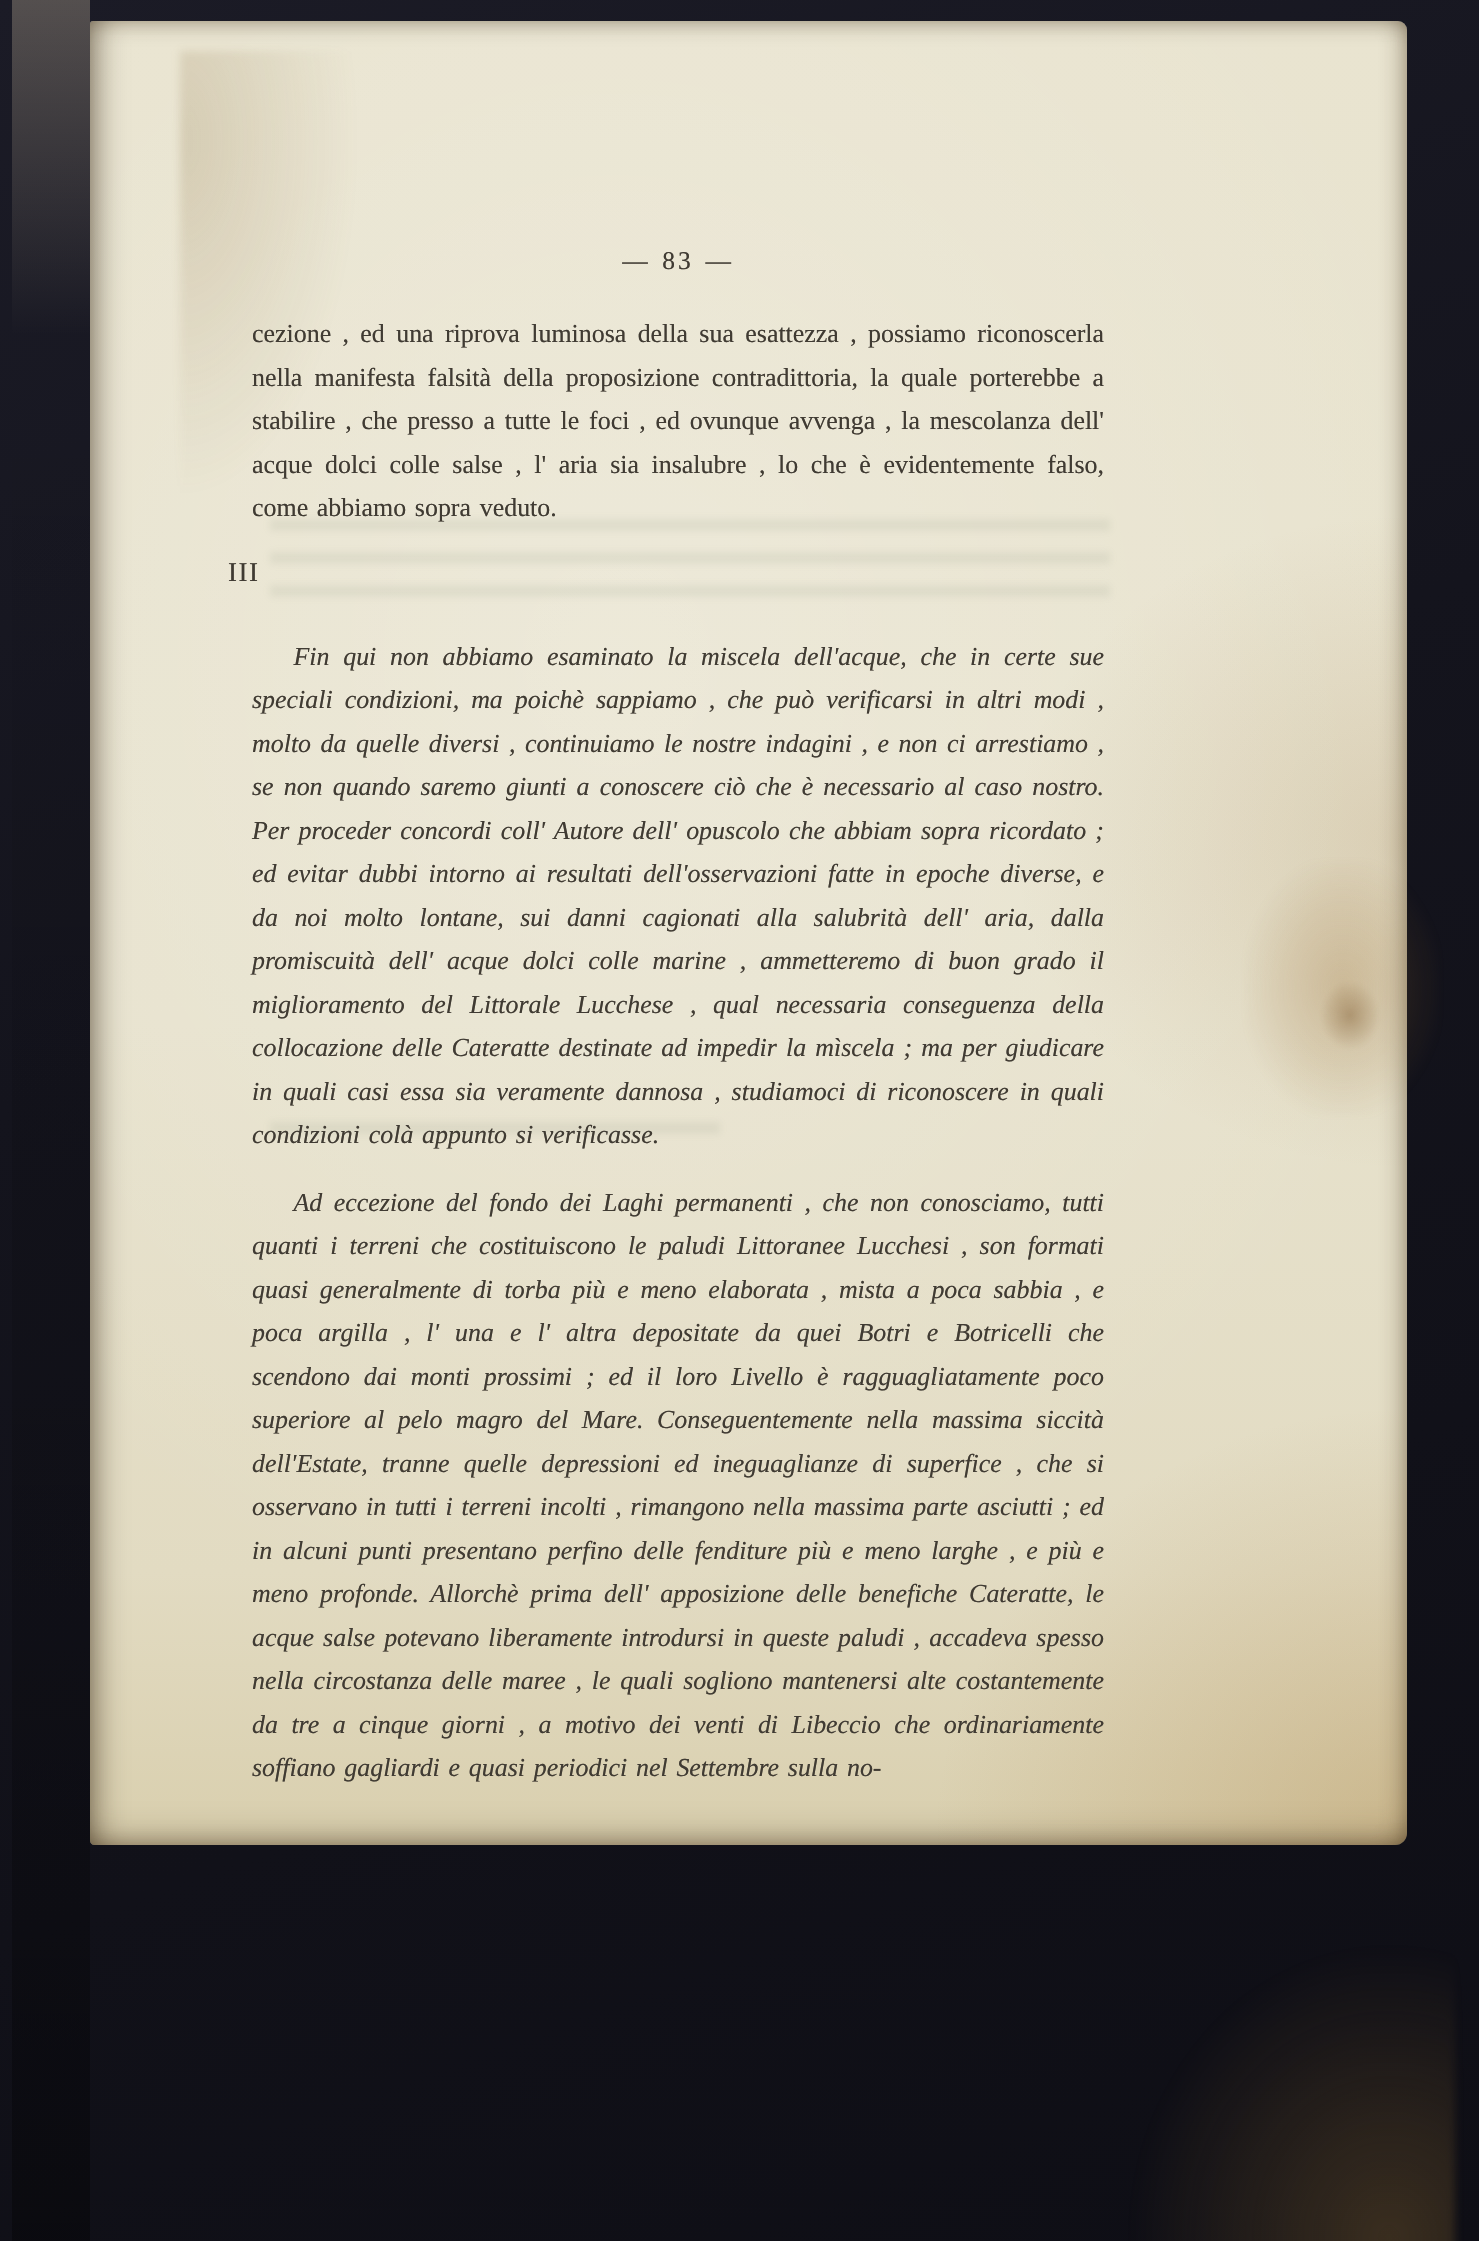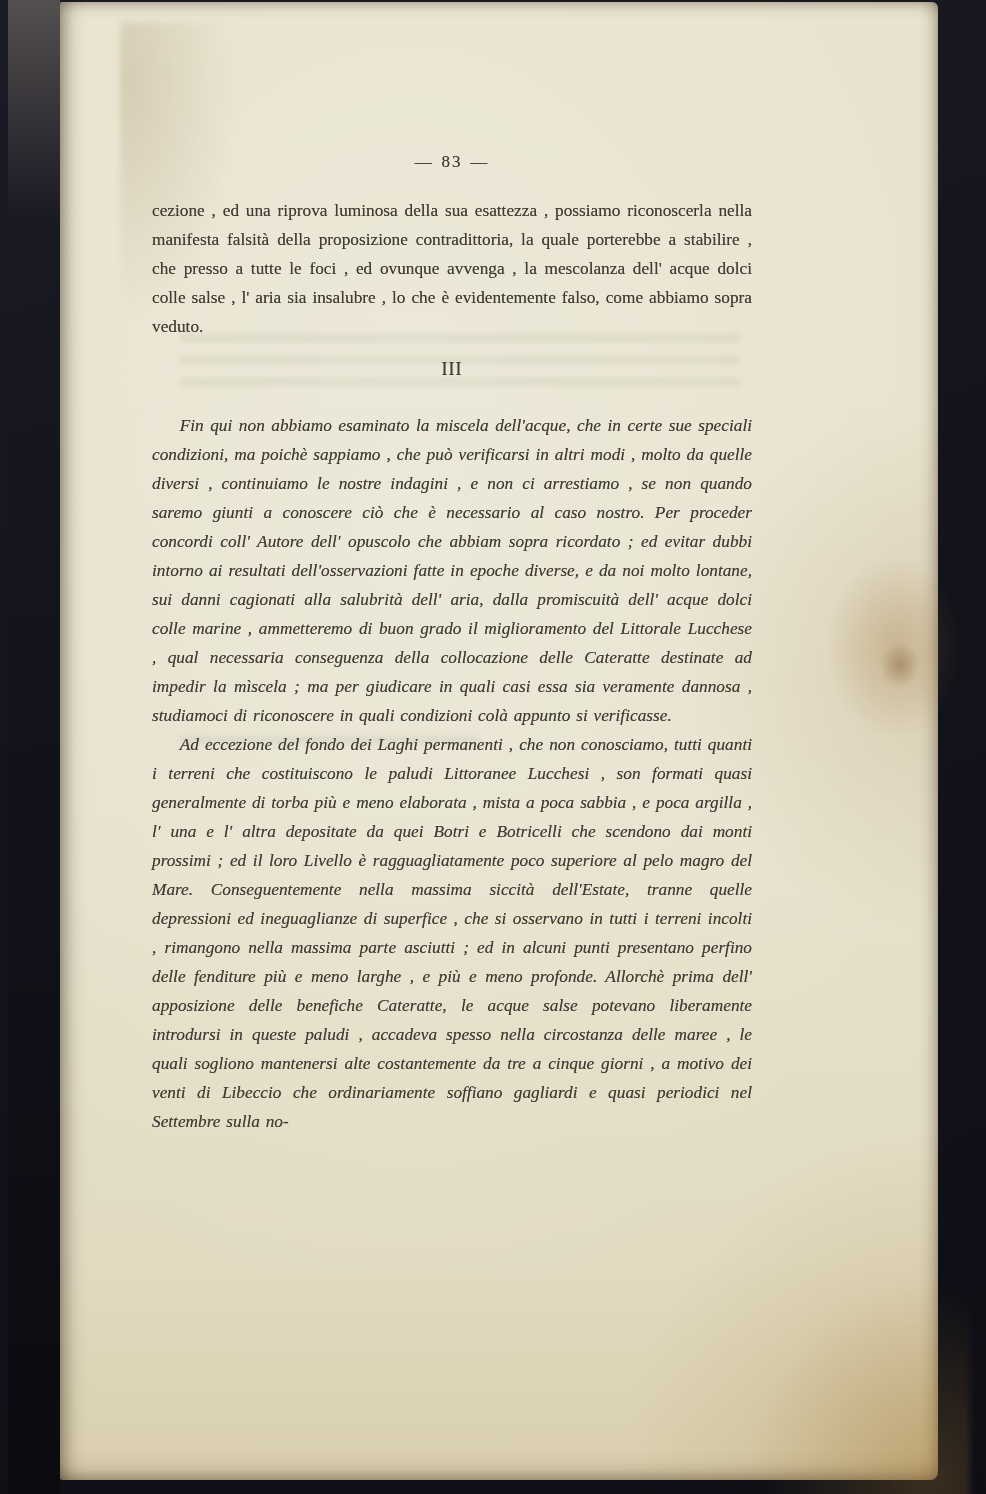--- a/index.html
+++ b/index.html
@@ -36,23 +36,23 @@
     top: 0;
     width: 52px;
     height: 1494px;
     background: linear-gradient(180deg, rgba(255,235,200,0.25) 0%, rgba(0,0,0,0) 15%, rgba(0,0,0,0.15) 70%, rgba(0,0,0,0.35) 100%);
   }
 
   
   .page {
     position: absolute;
     left: 60px;
-    top: 2px;
+    top: 14px;
     width: 878px;
-    height: 1478px;
+    height: 1216px;
     background:
       radial-gradient(ellipse 120% 100% at 40% 35%, rgba(255,255,255,0.22) 0%, rgba(255,255,255,0) 55%),
       radial-gradient(ellipse 60% 40% at 100% 100%, rgba(173,135,74,0.35) 0%, rgba(173,135,74,0) 60%),
       radial-gradient(ellipse 50% 30% at 100% 45%, rgba(150,110,55,0.18) 0%, rgba(150,110,55,0) 60%),
       linear-gradient(180deg, #e9e4d0 0%, #e7e2cd 55%, #e2dbc2 85%, #d9cfae 100%);
     box-shadow:
       inset 14px 0 22px -12px rgba(40,25,10,0.55),
       inset -10px 0 18px -10px rgba(60,40,15,0.45),
       inset 0 -14px 24px -14px rgba(60,40,15,0.5),
       inset 0 10px 18px -12px rgba(60,40,15,0.35);
@@ -110,25 +110,25 @@
   }
 
   .page-number {
     text-align: center;
     font-size: 17px;
     line-height: 20px;
     letter-spacing: 2px;
     margin: 0 0 24px 0;
   }
 
-  .para { margin: 0; }
+  .para { margin: 16px; }
   .para.indent { text-indent: 1.6em; font-style: italic; }
 
   .section-heading {
-    text-align: center;
+    text-align: left;
     font-size: 18px;
     line-height: 24px;
     letter-spacing: 1px;
     margin: 16px 0 30px 0;
   }
 </style>
 </head>
 <body>
 
 <div class="page-edges"></div>

